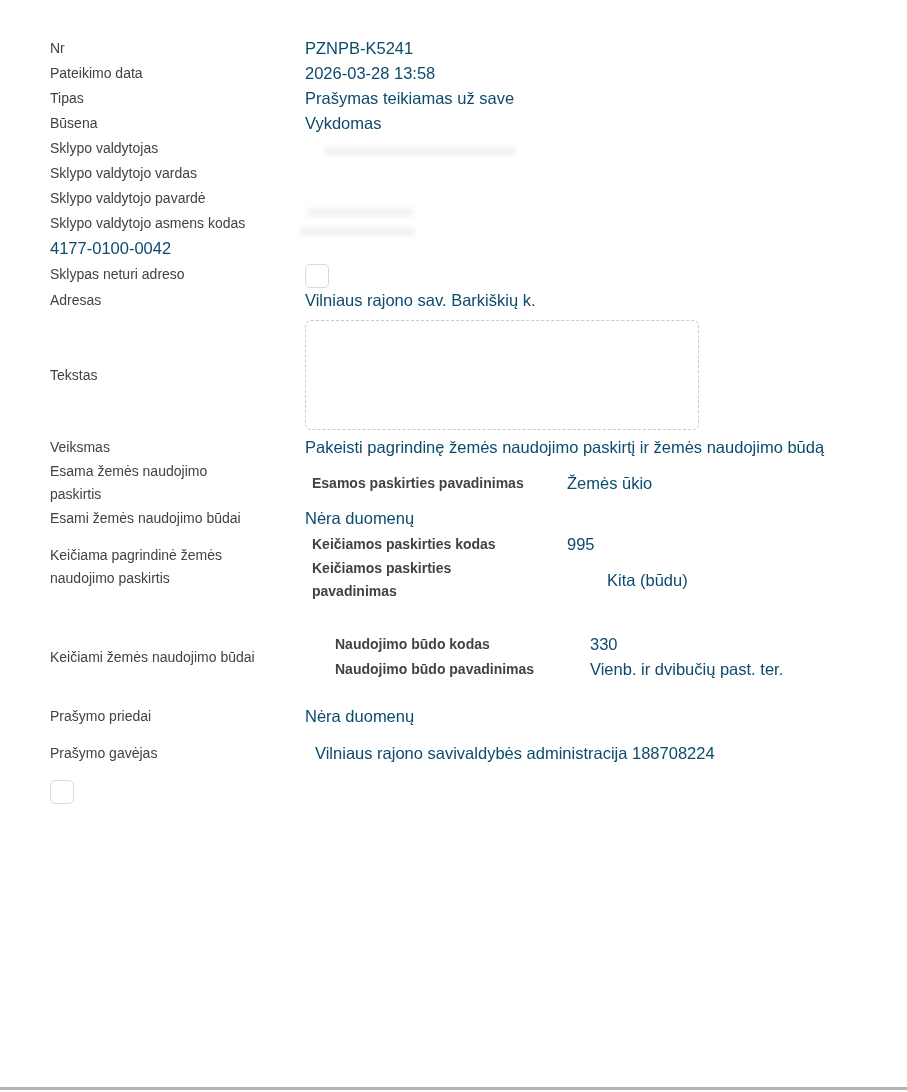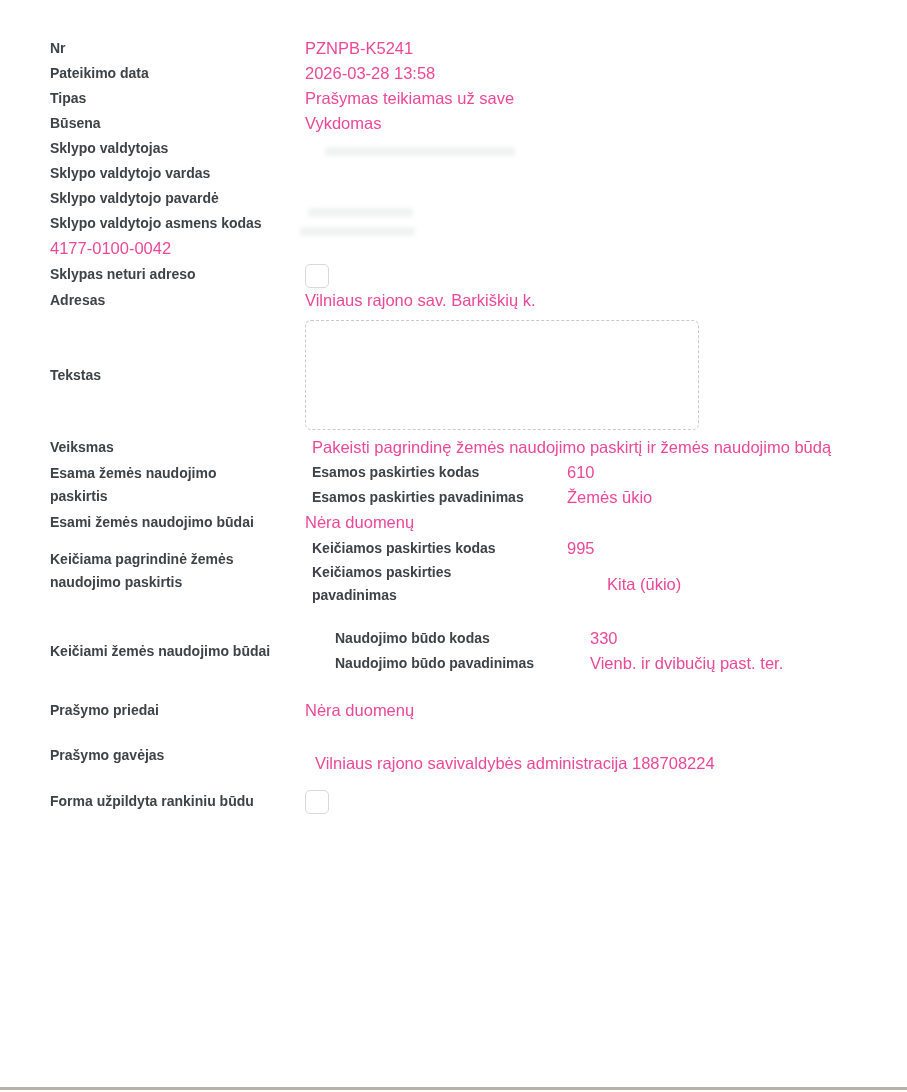--- a/index.html
+++ b/index.html
@@ -10,33 +10,33 @@
     font-family: "Liberation Sans", sans-serif;
     position: relative;
     overflow: hidden;
   }
   .content { padding: 36px 0 0 50px; position: relative; }
 
   .row { display: flex; align-items: center; min-height: 25px; }
   .label {
     width: 255px; min-width: 255px;
     padding-right: 12px;
-    font-weight: bold;
+    font-weight: normal;
     font-size: 14px;
     line-height: 23px;
     color: #3e4347;
   }
   .label--wrap { padding-right: 50px; }
   .value {
     font-size: 16.5px;
     line-height: 25px;
-    color: #ec4899;
+    color: #0c4a6e;
     white-space: nowrap;
   }
-  .value--indent { padding-left: 10px; margin-top: 16px; }
+  .value--indent { padding-left: 10px; }
 
   
   .group { display: flex; }
   .group--top { align-items: center; }
   .group--center { align-items: center; }
   .subrows { display: flex; flex-direction: column; }
   .subrow { display: flex; align-items: center; min-height: 25px; }
   .subrow--tall { min-height: 26px; }
   .sublabel {
     width: 262px; min-width: 262px;
@@ -65,23 +65,23 @@
     resize: none;
     outline: none;
     font-family: "Liberation Sans", sans-serif;
     font-size: 15px;
     color: #3d4a55;
     padding: 6px 8px;
   }
 
   
   .row--tekstas { margin-top: 7px; align-items: center; }
-  .row--veiksmas { margin-top: 5px; gap: 7px; }
+  .row--veiksmas { margin-top: 5px; }
   .group--keiciama .subrow--pavadinimas { min-height: 46px; gap: 40px; }
-  .group--keiciami { margin-top: 19px; }
+  .group--keiciami { margin-top: 29px; }
   .row--priedai { margin-top: 22px; }
   .row--gavejas { margin-top: 12px; }
   .row--forma { margin-top: 13px; }
 
   
   .smudge {
     position: absolute;
     background: #d9e0dd;
     opacity: 0.38;
     filter: blur(2px);
@@ -163,45 +163,41 @@
 
   <div class="row row--veiksmas">
     <div class="label">Veiksmas</div>
     <div class="value">Pakeisti pagrindinę žemės naudojimo paskirtį ir žemės naudojimo būdą</div>
   </div>
 
   <div class="group group--top">
     <div class="label label--wrap">Esama žemės naudojimo paskirtis</div>
     <div class="subrows">
       <div class="subrow">
-        <div class="sublabel">Esamos paskirties kodas</div>
-        <div class="value">610</div>
-      </div>
-      <div class="subrow">
         <div class="sublabel">Esamos paskirties pavadinimas</div>
         <div class="value">Žemės ūkio</div>
       </div>
     </div>
   </div>
 
   <div class="row">
     <div class="label">Esami žemės naudojimo būdai</div>
     <div class="value">Nėra duomenų</div>
   </div>
 
   <div class="group group--center group--keiciama">
     <div class="label label--wrap">Keičiama pagrindinė žemės naudojimo paskirtis</div>
     <div class="subrows">
       <div class="subrow subrow--tall">
         <div class="sublabel">Keičiamos paskirties kodas</div>
         <div class="value">995</div>
       </div>
       <div class="subrow subrow--pavadinimas">
         <div class="sublabel sublabel--wrap">Keičiamos paskirties pavadinimas</div>
-        <div class="value">Kita (ūkio)</div>
+        <div class="value">Kita (būdu)</div>
       </div>
     </div>
   </div>
 
   <div class="group group--center group--keiciami">
     <div class="label">Keičiami žemės naudojimo būdai</div>
     <div class="subrows">
       <div class="subrow subrow--lvl2">
         <div class="sublabel">Naudojimo būdo kodas</div>
         <div class="value">330</div>
@@ -217,21 +213,20 @@
     <div class="label">Prašymo priedai</div>
     <div class="value">Nėra duomenų</div>
   </div>
 
   <div class="row row--gavejas">
     <div class="label">Prašymo gavėjas</div>
     <div class="value value--indent">Vilniaus rajono savivaldybės administracija 188708224</div>
   </div>
 
   <div class="row row--forma">
-    <div class="label">Forma užpildyta rankiniu būdu</div>
     <div class="checkbox"></div>
   </div>
 
 </div>
 
 <div class="smudge smudge--a"></div>
 <div class="smudge smudge--b"></div>
 <div class="smudge smudge--c"></div>
 
 <div class="bottom-bar" style="background: rgb(181, 178, 167);"></div>

